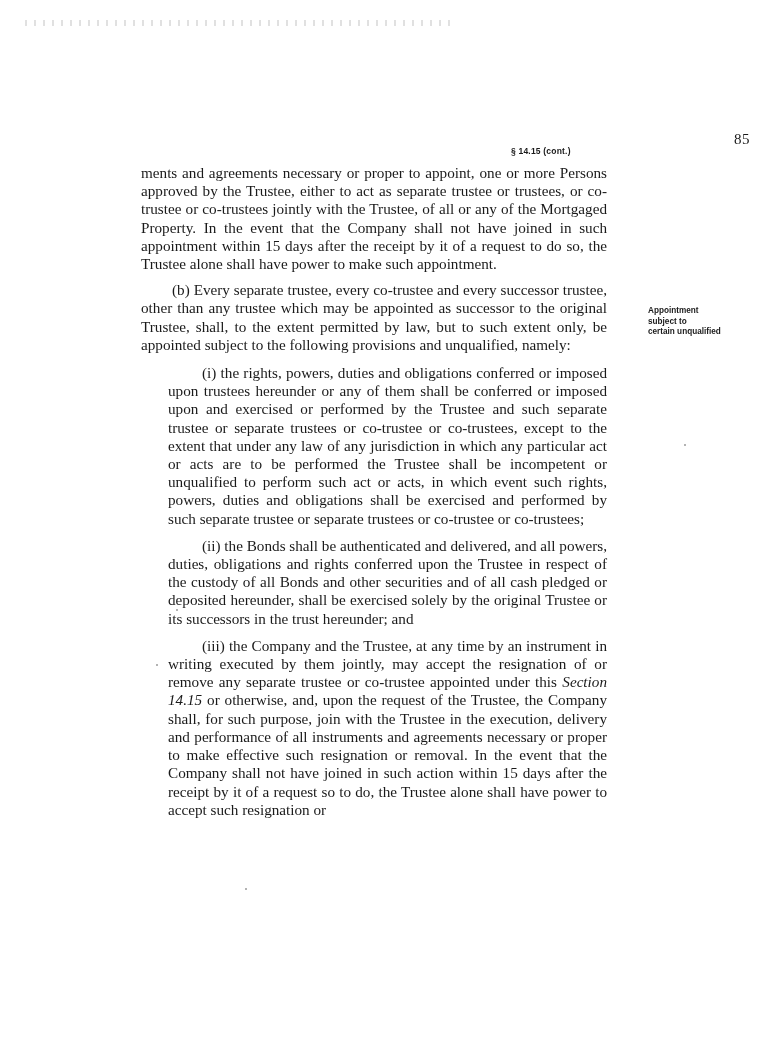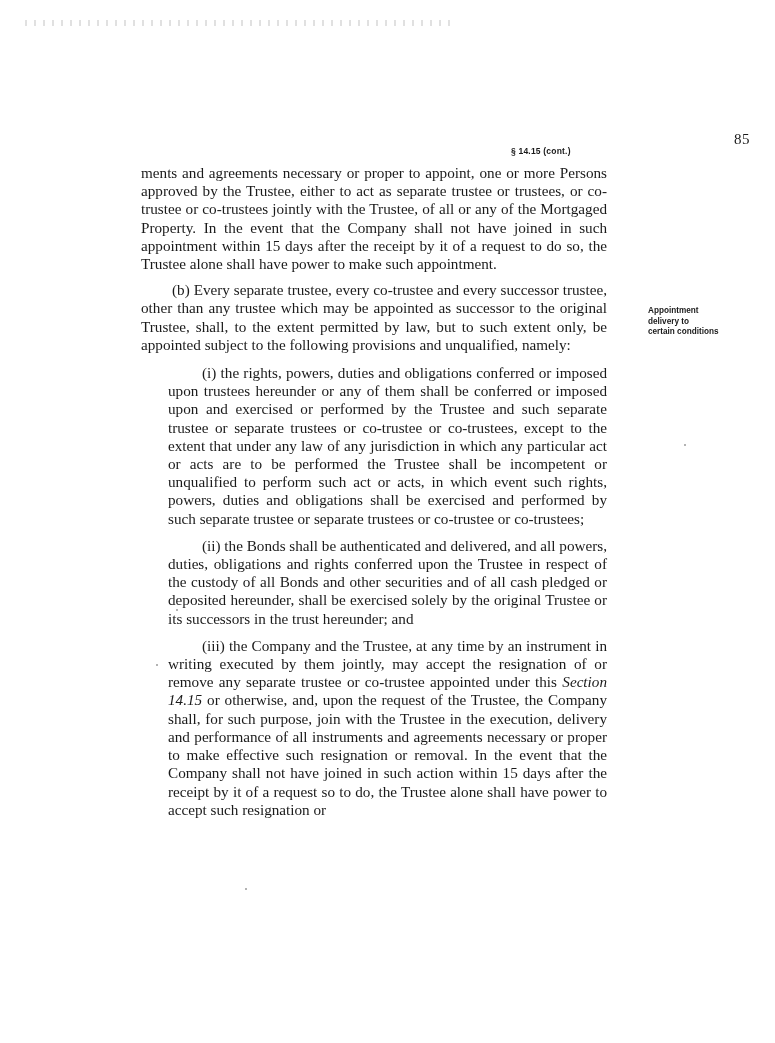--- a/index.html
+++ b/index.html
@@ -103,20 +103,20 @@
   <p class="para-b">(b) Every separate trustee, every co-trustee and every successor trustee, other than any trustee which may be appointed as successor to the original Trustee, shall, to the extent permitted by law, but to such extent only, be appointed subject to the following provisions and unqualified, namely:</p>
   <ul class="sub-list">
     <li class="sub-item">(i) the rights, powers, duties and obligations conferred or imposed upon trustees hereunder or any of them shall be conferred or imposed upon and exercised or performed by the Trustee and such separate trustee or separate trustees or co-trustee or co-trustees, except to the extent that under any law of any jurisdiction in which any particular act or acts are to be performed the Trustee shall be incompetent or unqualified to perform such act or acts, in which event such rights, powers, duties and obligations shall be exercised and performed by such separate trustee or separate trustees or co-trustee or co-trustees;</li>
     <li class="sub-item">(ii) the Bonds shall be authenticated and delivered, and all powers, duties, obligations and rights conferred upon the Trustee in respect of the custody of all Bonds and other securities and of all cash pledged or deposited hereunder, shall be exercised solely by the original Trustee or its successors in the trust hereunder; and</li>
     <li class="sub-item"><span>(iii) the Company and the Trustee, at any time by an instrument in writing executed by them jointly, may accept the resignation of or remove any separate trustee or co-trustee appointed under this </span><span class="it">Section 14.15</span><span> or otherwise, and, upon the request of the Trustee, the Company shall, for such purpose, join with the Trustee in the execution, delivery and performance of all instruments and agreements necessary or proper to make effective such resignation or removal. In the event that the Company shall not have joined in such action within 15 days after the receipt by it of a request so to do, the Trustee alone shall have power to accept such resignation or</span></li>
   </ul>
 </div>
 
 <div class="margin-note">
   <div>Appointment</div>
-  <div>delivery to</div>
-  <div>certain conditions</div>
+  <div>subject to</div>
+  <div>certain unqualified</div>
 </div>
 
 <div class="stray-dot" style="left:245px; top:888px;"></div>
 <div class="stray-dot" style="left:684px; top:444px;"></div>
 <div class="stray-dot" style="left:176px; top:609px;"></div>
 <div class="stray-dot" style="left:156px; top:664px;"></div>
 
 </body></html>

